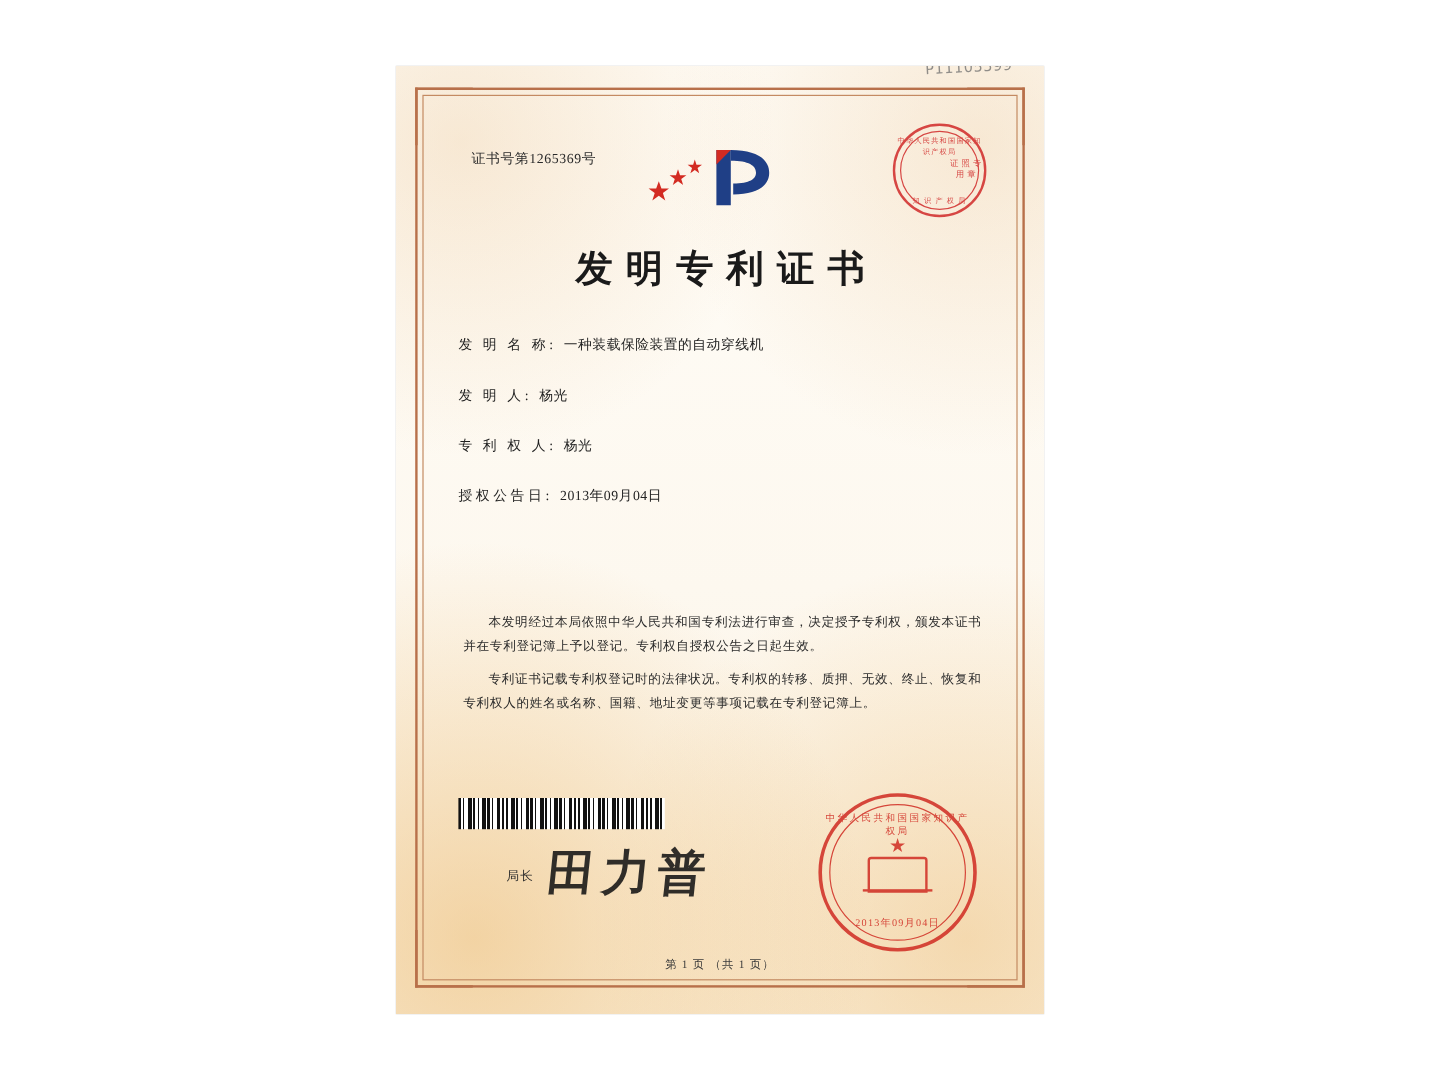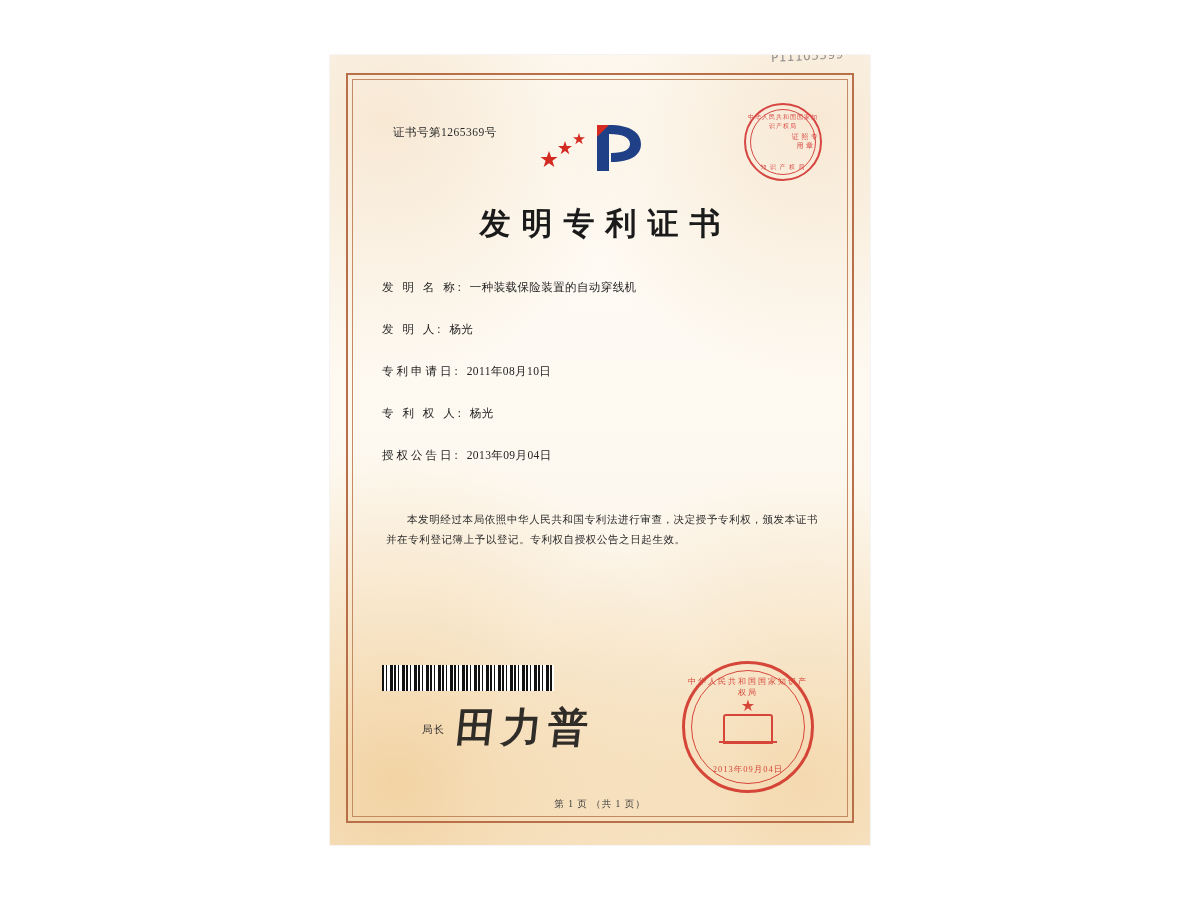--- a/index.html
+++ b/index.html
@@ -368,35 +368,32 @@
     <div class="fields">
       <div class="field-row">
         <span class="field-label">发 明 名 称:</span>
         <span class="field-value">一种装载保险装置的自动穿线机</span>
       </div>
       <div class="field-row">
         <span class="field-label">发  明  人:</span>
         <span class="field-value">杨光</span>
       </div>
       <div class="field-row">
-        <span class="field-label">专利申请日:</span>
-        <span class="field-value">2011年08月10日</span>
-      </div>
-      <div class="field-row">
         <span class="field-label">专  利  权  人:</span>
         <span class="field-value">杨光</span>
       </div>
       <div class="field-row">
         <span class="field-label">授权公告日:</span>
         <span class="field-value">2013年09月04日</span>
       </div>
     </div>
 
     <div class="body-text">
       <p>本发明经过本局依照中华人民共和国专利法进行审查，决定授予专利权，颁发本证书并在专利登记簿上予以登记。专利权自授权公告之日起生效。</p>
+      <p>专利证书记载专利权登记时的法律状况。专利权的转移、质押、无效、终止、恢复和专利权人的姓名或名称、国籍、地址变更等事项记载在专利登记簿上。</p>
     </div>
 
     <div class="barcode"></div>
 
     <div class="sign-label">局长</div>
     <div class="signature">田力普</div>
 
     <div class="seal">
       <div class="ring2"></div>
       <div class="seal-top-text">中华人民共和国国家知识产权局</div>

